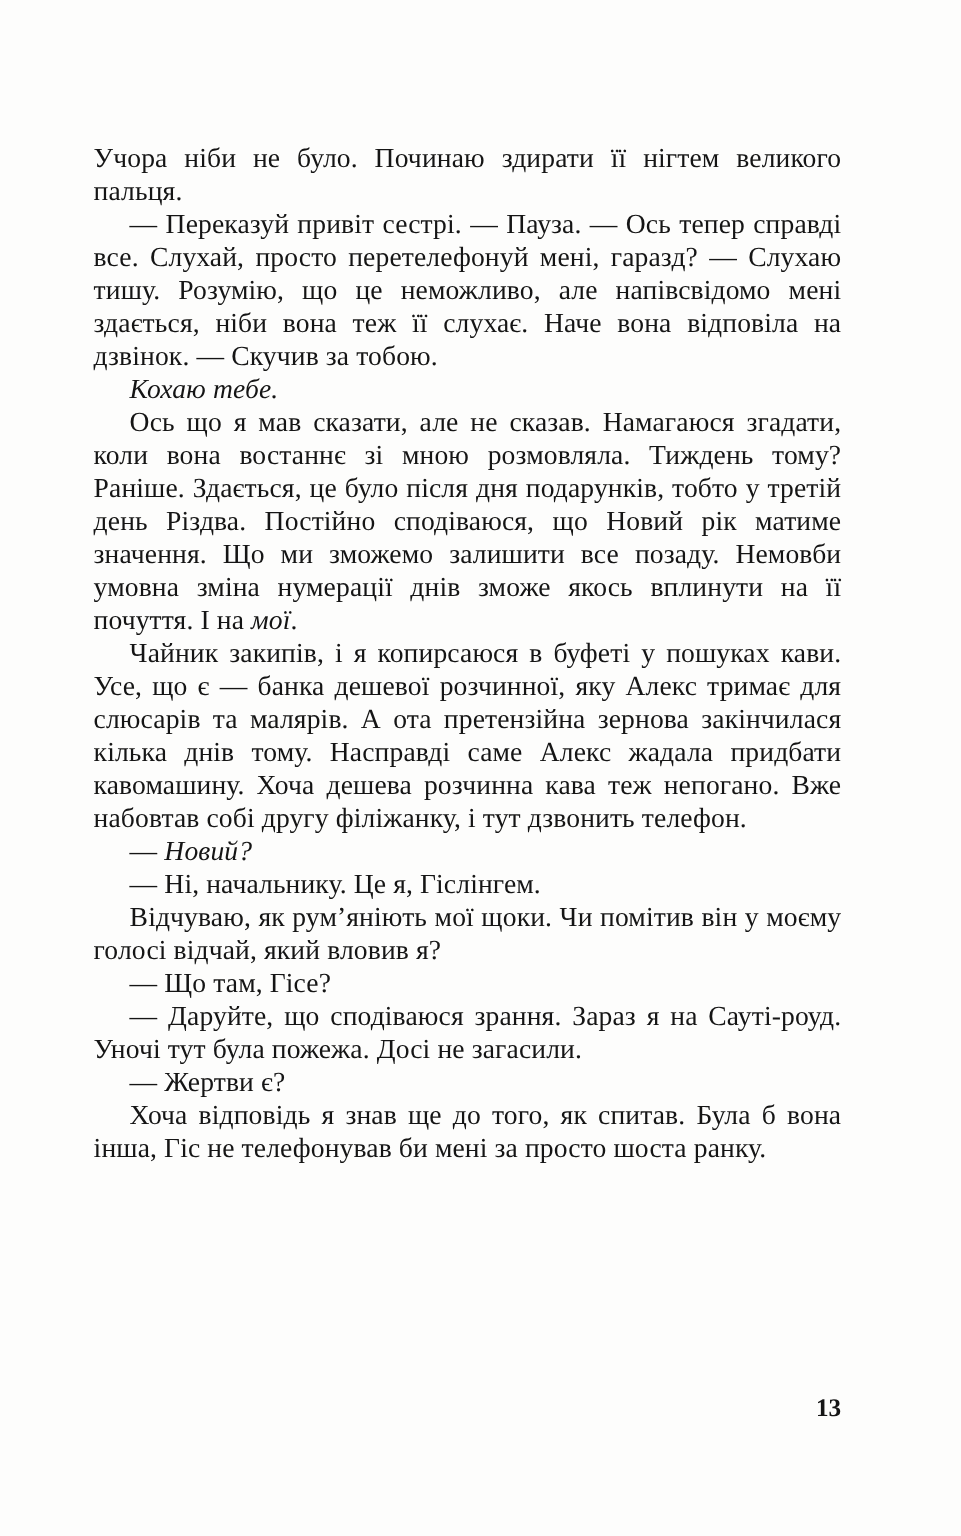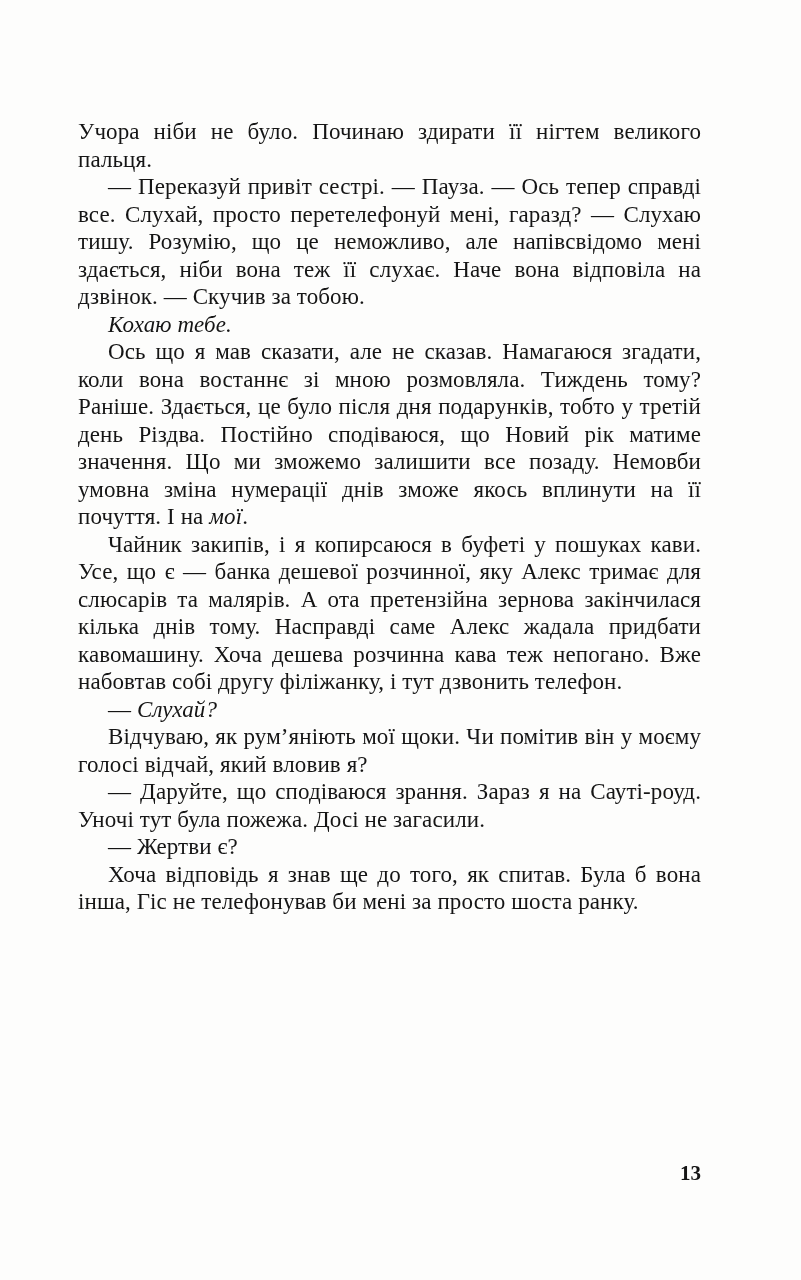--- a/index.html
+++ b/index.html
@@ -52,20 +52,22 @@
 </head>
 <body>
 
 <div class="book-page">
   <main class="text-block">
       <p class="para no-indent"><span>Учора ніби не було. Починаю здирати її нігтем великого пальця.</span></p>
       <p class="para"><span>— Переказуй привіт сестрі. — Пауза. — Ось тепер справді все. Слухай, просто перетелефонуй мені, гаразд? — Слухаю тишу. Розумію, що це неможливо, але напівсвідомо мені здається, ніби вона теж її слухає. Наче вона відповіла на дзвінок. — Скучив за тобою.</span></p>
       <p class="para"><span class="italic">Кохаю тебе.</span></p>
       <p class="para"><span>Ось що я мав сказати, але не сказав. Намагаюся згадати, коли вона востаннє зі мною розмовляла. Тиждень тому? Раніше. Здається, це було після дня подарунків, тобто у третій день Різдва. Постійно сподіваюся, що Новий рік матиме значення. Що ми зможемо залишити все позаду. Немовби умовна зміна нумерації днів зможе якось вплинути на її почуття. І на </span><span class="italic">мої</span><span>.</span></p>
       <p class="para"><span>Чайник закипів, і я копирсаюся в буфеті у пошуках кави. Усе, що є — банка дешевої розчинної, яку Алекс тримає для слюсарів та малярів. А ота претензійна зернова закінчилася кілька днів тому. Насправді саме Алекс жадала придбати кавомашину. Хоча дешева розчинна кава теж непогано. Вже набовтав собі другу філіжанку, і тут дзвонить телефон.</span></p>
-      <p class="para"><span>— </span><span class="italic">Слухай?</span></p>
+      <p class="para"><span>— </span><span class="italic">Новий?</span></p>
+      <p class="para"><span>— Ні, начальнику. Це я, Гіслінгем.</span></p>
       <p class="para"><span>Відчуваю, як рум’яніють мої щоки. Чи помітив він у моєму голосі відчай, який вловив я?</span></p>
+      <p class="para"><span>— Що там, Гісе?</span></p>
       <p class="para"><span>— Даруйте, що сподіваюся зрання. Зараз я на Сауті-роуд. Уночі тут була пожежа. Досі не загасили.</span></p>
       <p class="para"><span>— Жертви є?</span></p>
       <p class="para"><span>Хоча відповідь я знав ще до того, як спитав. Була б вона інша, Гіс не телефонував би мені за просто шоста ранку.</span></p>
     </main>
   <div class="page-number">13</div>
 </div>
 
 </body></html>

